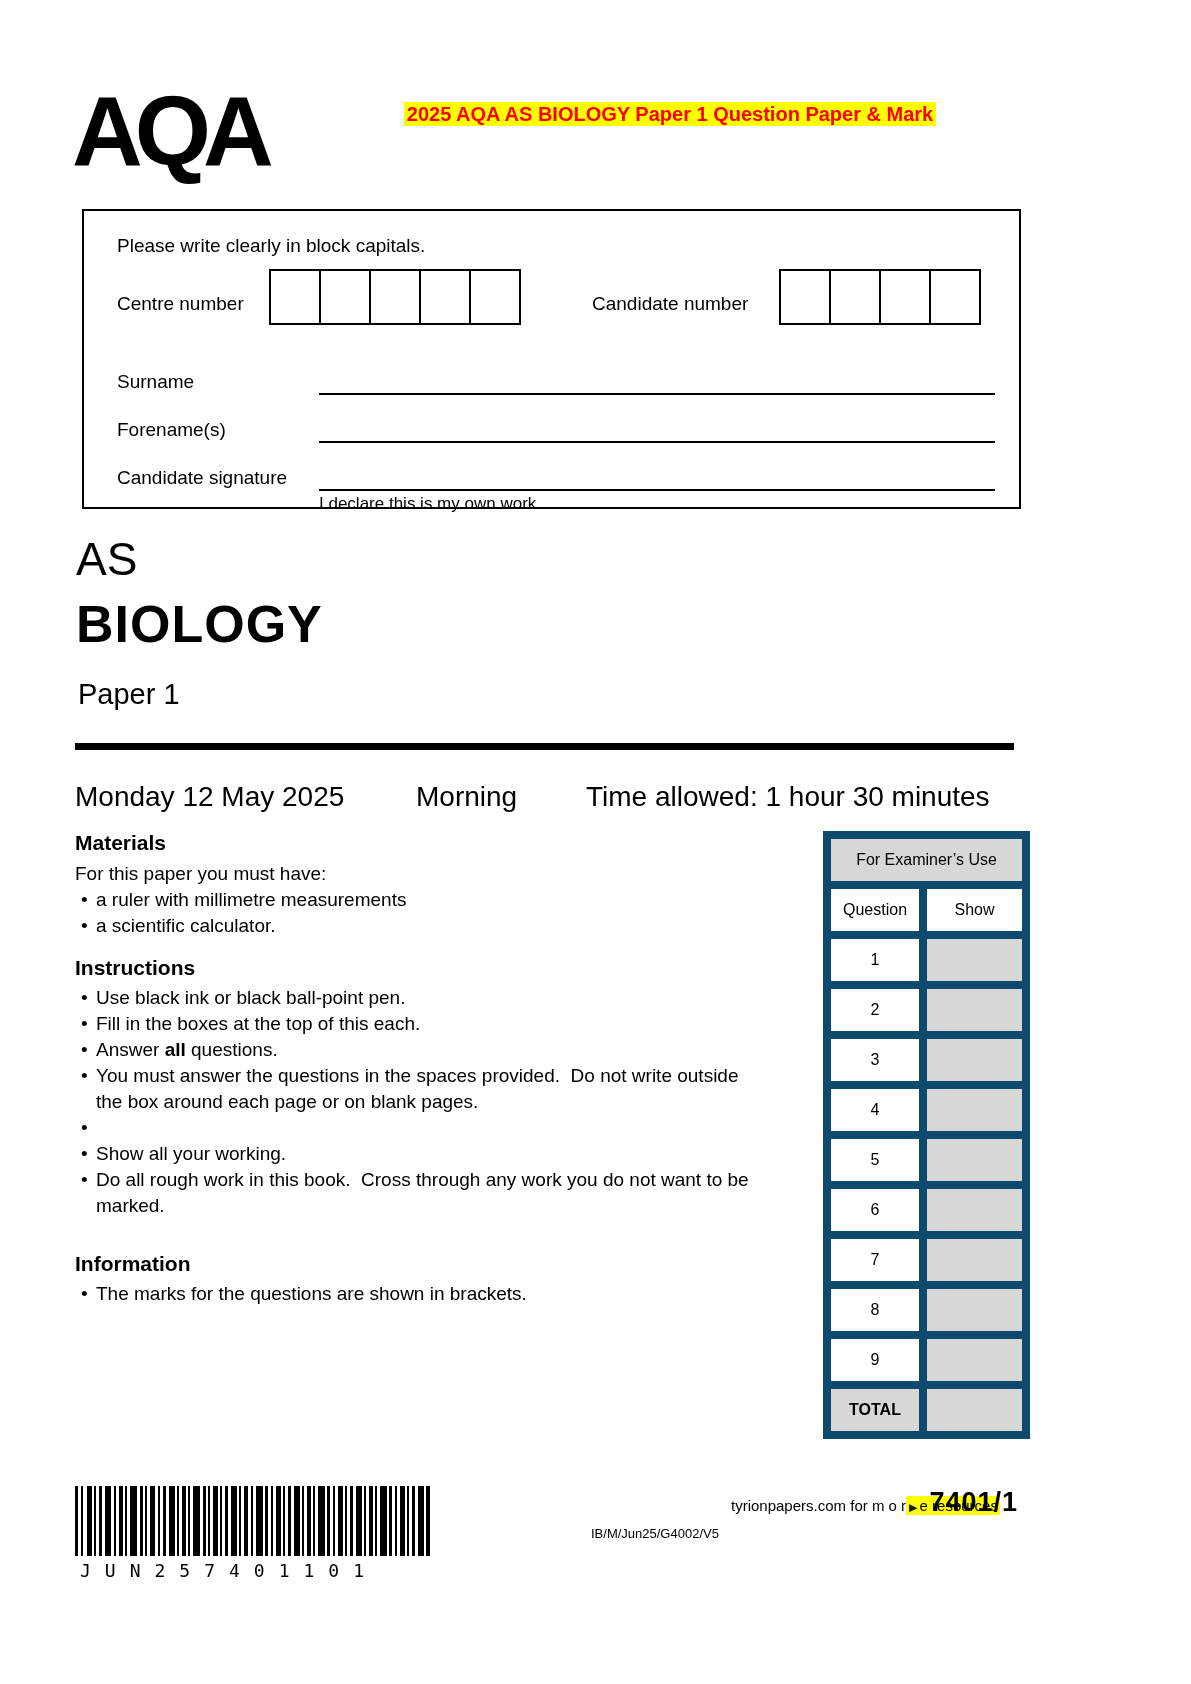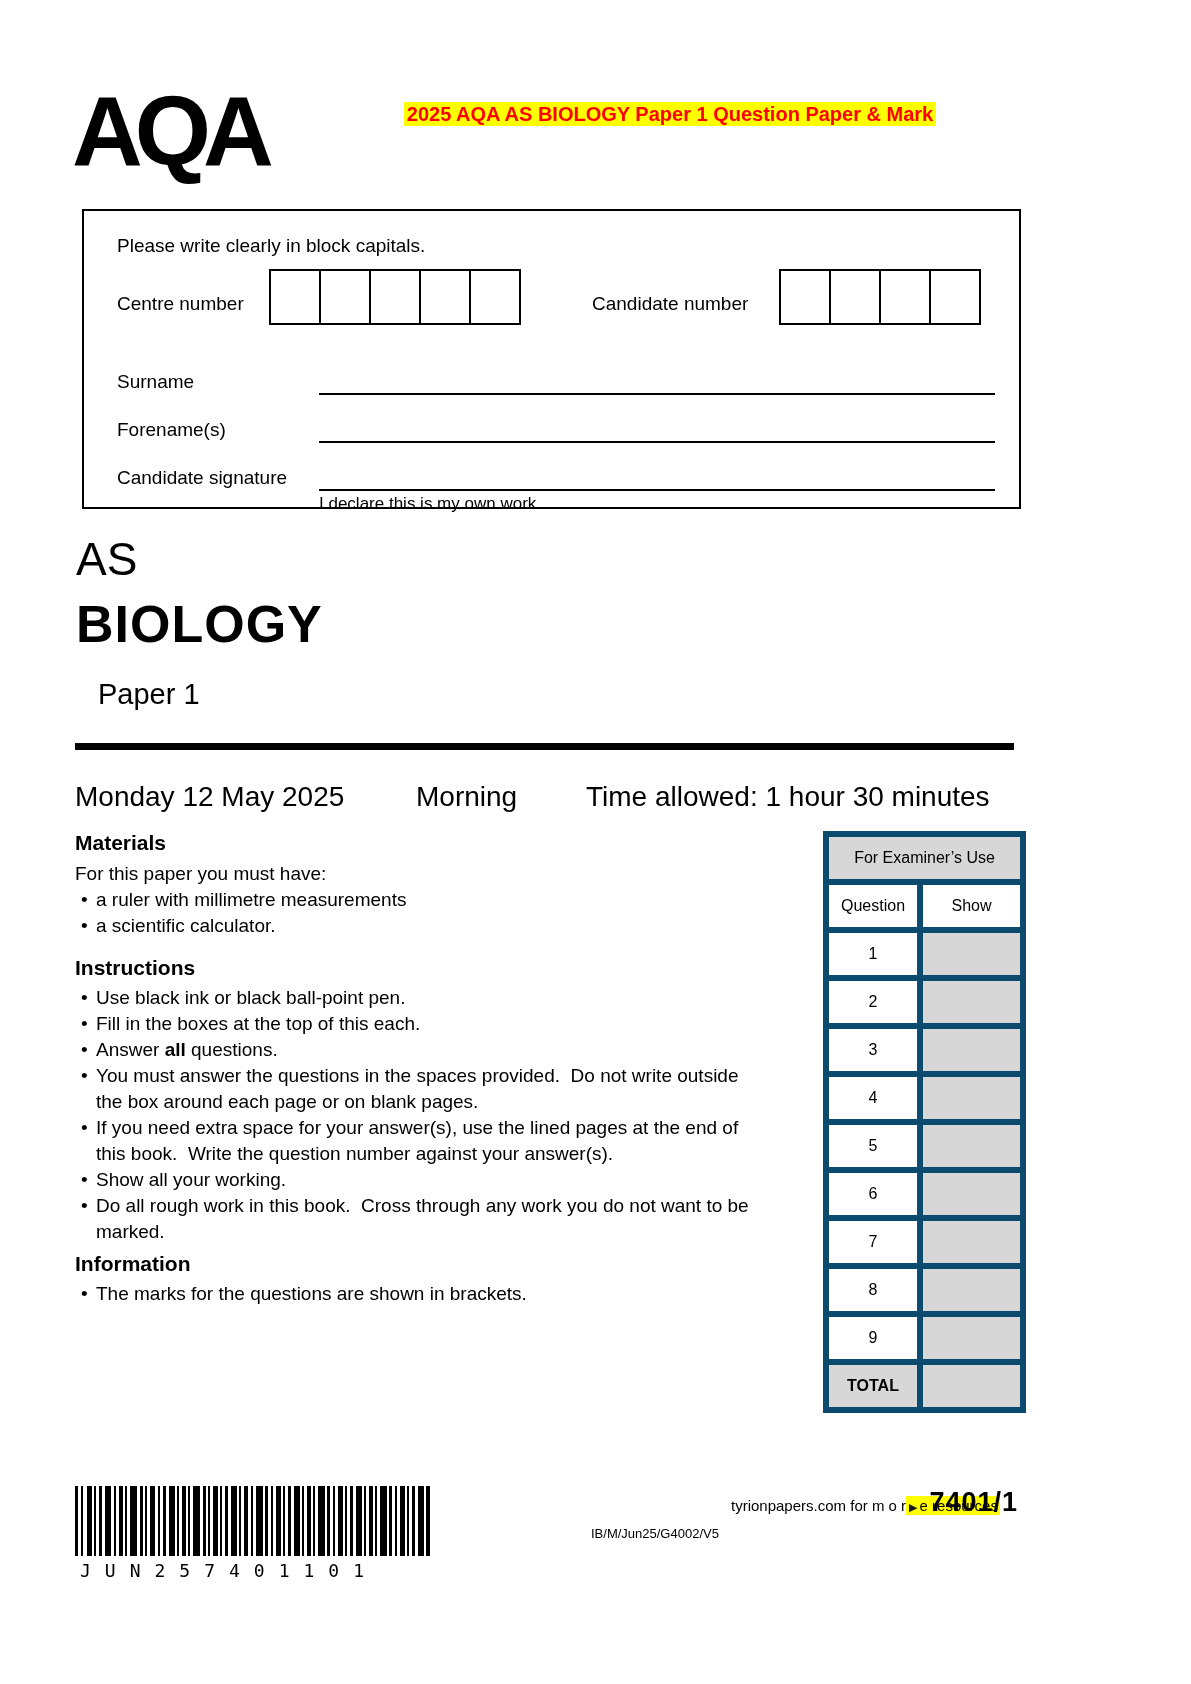--- a/index.html
+++ b/index.html
@@ -40,21 +40,21 @@
   .signature-label { left:33px; top:256px; }
   .wline { left:235px; width:676px; height:0; border-bottom:2px solid #000; }
   .line-surname { top:182px; }
   .line-forename { top:230px; }
   .line-signature { top:278px; }
   .declaration { left:235px; top:283px; font-size:17px; }
 
   
   .qual    { position:absolute; left:76px; top:532px; font-size:46px; font-weight:400; }
   .subject { position:absolute; left:76px; top:594px; font-size:52px; font-weight:800; letter-spacing:1px; }
-  .paper   { position:absolute; left:78px; top:678px; font-size:29px;margin-left:20px; }
+  .paper   { position:absolute; left:78px; top:678px; font-size:29px; }
   .rule    { position:absolute; left:75px; top:743px; width:939px; height:7px; background:#000; }
 
   
   .exam-info { position:absolute; left:75px; top:781px; width:939px; height:34px; font-size:28px; }
   .exam-info span { position:absolute; top:0; white-space:nowrap; }
   .ei-date { left:0;text-align:center; }
   .ei-session { left:341px; }
   .ei-time { left:511px; }
 
   
@@ -65,21 +65,21 @@
   .section h3 { font-size:21px; font-weight:bold; margin:0 0 5px; }
   .intro { font-size:19px; line-height:27px; }
   .blist { list-style:none; }
   .blist li { display:flex; font-size:19px; line-height:26px; }
   .bullet { flex:0 0 21px; padding-left:6px; }
   .bullet::before { content:"\2022"; }
   .item-text { white-space:pre-wrap; max-width:665px; }
 
   
   .exam-table { position:absolute; left:823px; top:831px; border-collapse:collapse; font-size:16px; background:#fff; }
-  .exam-table td { border:6px solid #0c4a6e; text-align:center; vertical-align:middle; height:30px; padding:12px; }
+  .exam-table td { border:8px solid #0c4a6e; text-align:center; vertical-align:middle; height:30px; padding:12px; }
   .exam-table .q { width:84px; }
   .exam-table .m { width:103px; }
   .shaded { background:#d7d7d7; }
   .t-title { height:31px; }
   .total { font-weight:bold; }
 
   
   .barcode { position:absolute; left:75px; top:1486px; }
   .barcode-text {
     position:absolute; left:80px; top:1560px;
@@ -225,21 +225,20 @@
       <li>
         <span class="bullet"></span>
         <span class="item-text"><span>Answer </span><b>all</b><span> questions.</span></span>
       </li>
       <li>
         <span class="bullet"></span>
         <span class="item-text">You must answer the questions in the spaces provided.  Do not write outside the box around each page or on blank pages.</span>
       </li>
       <li>
         <span class="bullet"></span>
-        <span class="item-text">If you need extra space for your answer(s), use the lined pages at the end of this book.  Write the question number against your answer(s).</span>
       </li>
       <li>
         <span class="bullet"></span>
         <span class="item-text">Show all your working.</span>
       </li>
       <li>
         <span class="bullet"></span>
         <span class="item-text">Do all rough work in this book.  Cross through any work you do not want to be marked.</span>
       </li>
     </ul>

